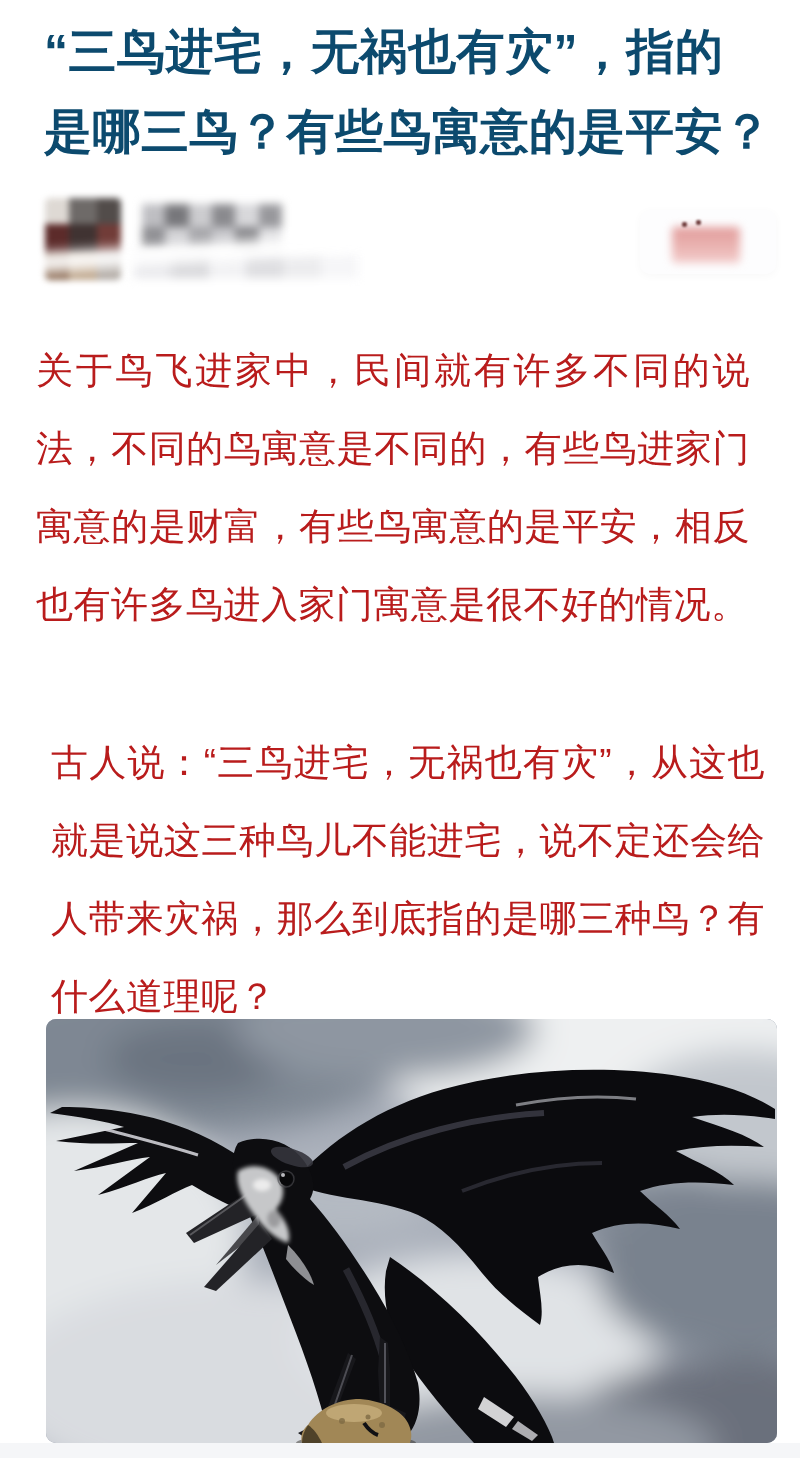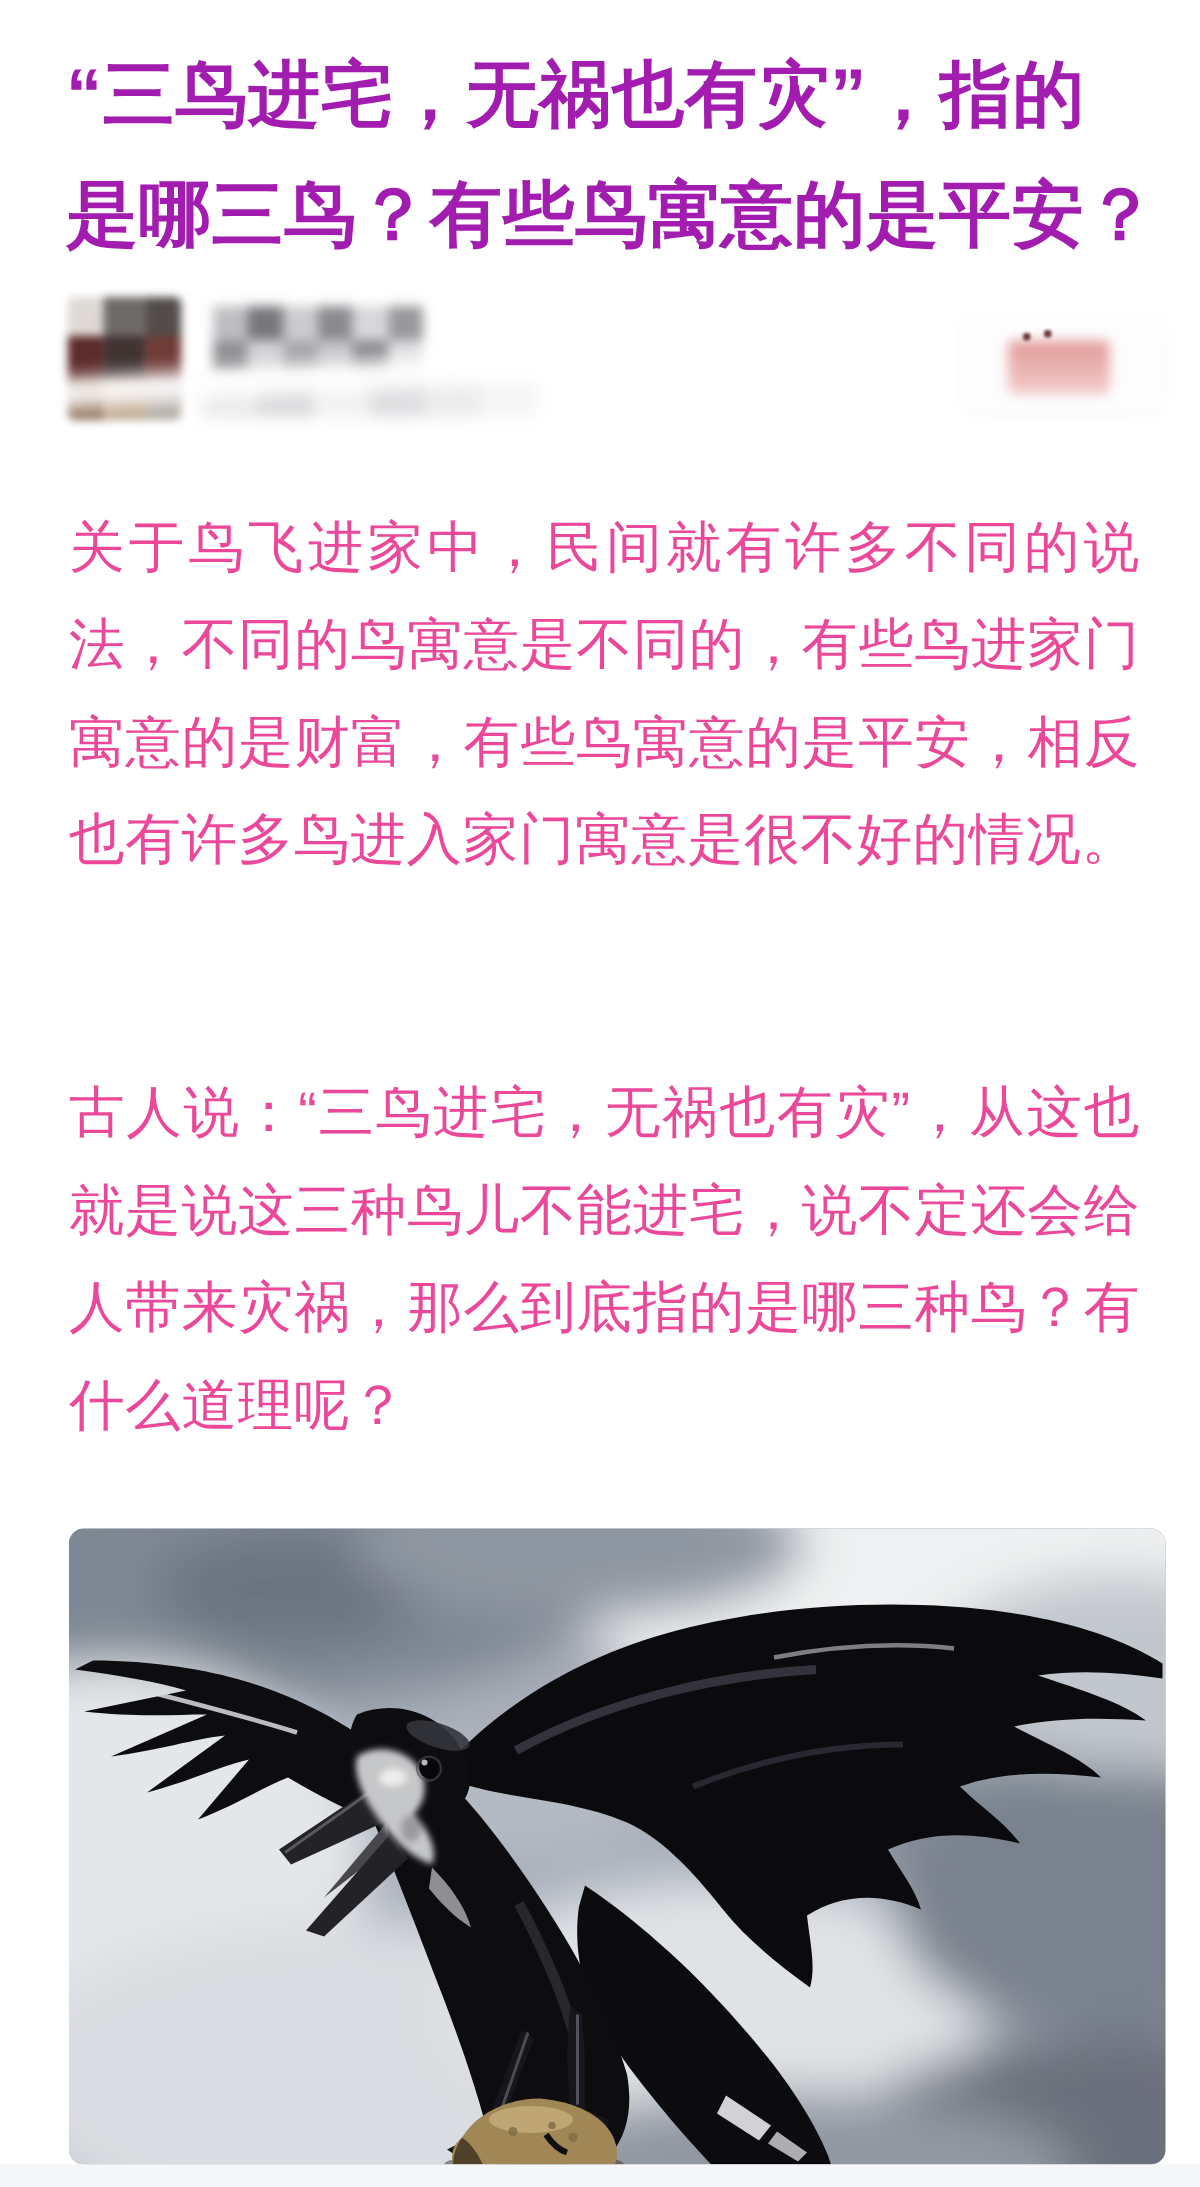--- a/index.html
+++ b/index.html
@@ -9,23 +9,23 @@
     height: 1458px;
     background: #ffffff;
     overflow: hidden;
     font-family: "Liberation Sans", sans-serif;
   }
 
   
   .title {
     position: absolute;
     left: 44px;
-    top: 24px;
+    top: 12px;
     width: 724px;
-    color: #a21caf;
+    color: #0c4a6e;
     font-size: 48px;
     line-height: 80px;
     font-weight: 800;
     letter-spacing: 0.5px;
   }
   .title .tline { white-space: nowrap; }
 
   
   .author-row {
     position: absolute;
@@ -109,25 +109,25 @@
     background: #6d3a3a;
     border-radius: 2px;
     filter: blur(1px);
   }
   .sp1 { left: 42px; top: 12px; }
   .sp2 { left: 56px; top: 10px; }
 
   
   .para {
     position: absolute;
-    left: 46px;
+    left: 36px;
     width: 714px;
     font-size: 37px;
-    line-height: 65px;
-    color: #ec4899;
+    line-height: 78px;
+    color: #b91c1c;
     text-align: justify;
     letter-spacing: 0.5px;
   }
   .p1 { top: 332px; }
   .p2 { top: 709px; }
 
   
   .article-image {
     position: absolute;
     left: 46px; top: 1019px;
@@ -192,21 +192,21 @@
     </div>
     <div class="white-streak"></div>
     <div class="follow-halo">
       <div class="follow-pink"></div>
       <div class="follow-speck sp1"></div>
       <div class="follow-speck sp2"></div>
     </div>
   </div>
 
   <p class="para p1" style="margin:0;">关于鸟飞进家中，民间就有许多不同的说法，不同的鸟寓意是不同的，有些鸟进家门寓意的是财富，有些鸟寓意的是平安，相反也有许多鸟进入家门寓意是很不好的情况。</p>
-  <p class="para p2" style="margin:0;">古人说：“三鸟进宅，无祸也有灾”，从这也就是说这三种鸟儿不能进宅，说不定还会给人带来灾祸，那么到底指的是哪三种鸟？有什么道理呢？</p>
+  <p class="para p2" style="margin:15px;">古人说：“三鸟进宅，无祸也有灾”，从这也就是说这三种鸟儿不能进宅，说不定还会给人带来灾祸，那么到底指的是哪三种鸟？有什么道理呢？</p>
 
   <div class="article-image">
     <svg width="731" height="424" viewBox="0 0 731 424" xmlns="http://www.w3.org/2000/svg">
       <defs>
         <filter id="cloudblur" x="-60%" y="-60%" width="220%" height="220%">
           <feGaussianBlur stdDeviation="16"></feGaussianBlur>
         </filter>
         <filter id="softblur" x="-40%" y="-40%" width="180%" height="180%">
           <feGaussianBlur stdDeviation="2"></feGaussianBlur>
         </filter>

